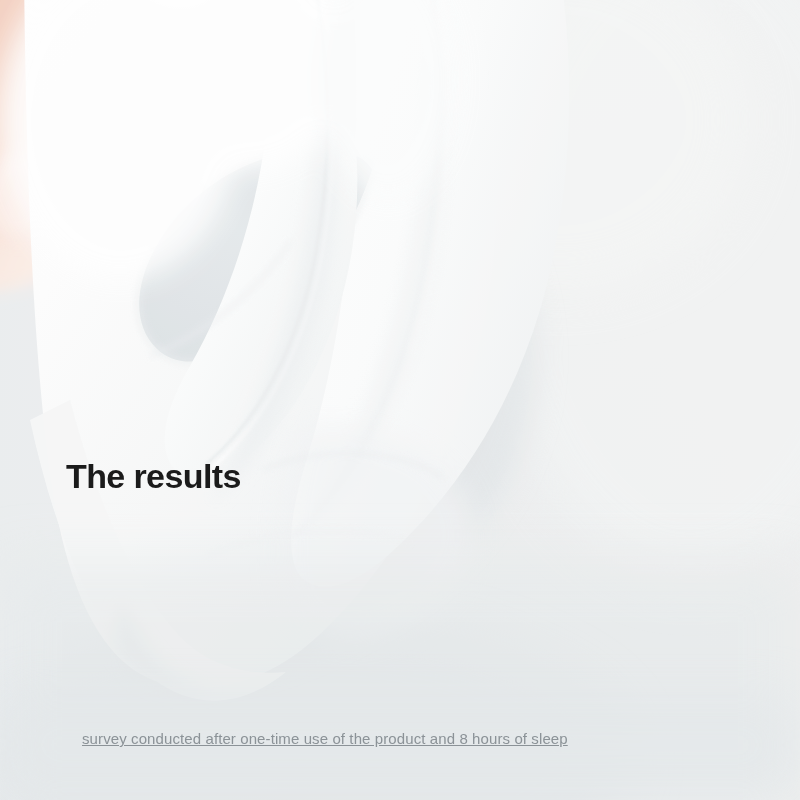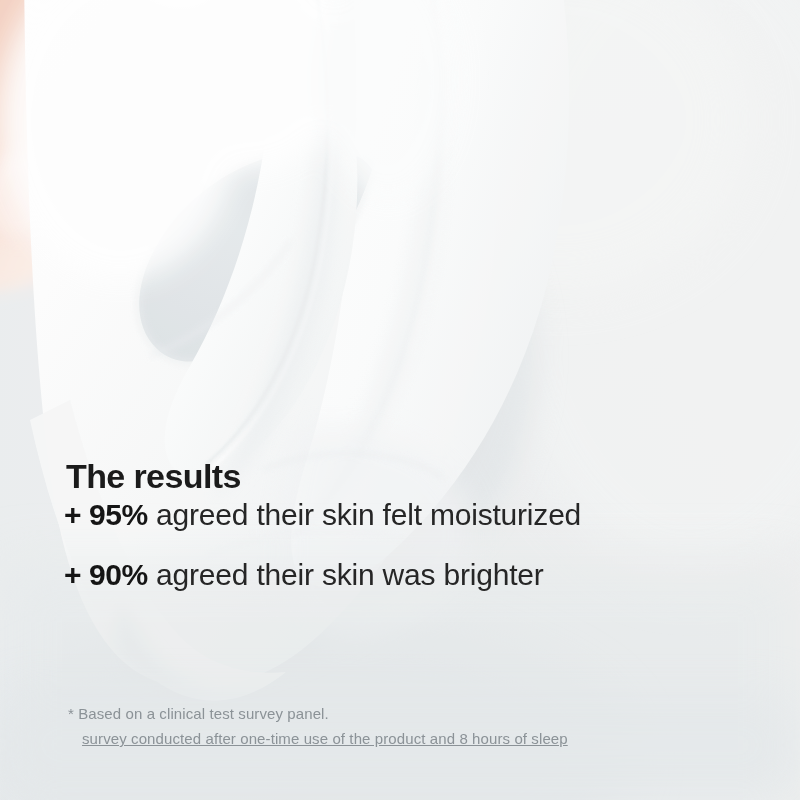--- a/index.html
+++ b/index.html
@@ -307,26 +307,19 @@
       <rect x="0" y="690" width="800" height="110" fill="#e3e7e9" opacity="0.75" filter="url(#blurHuge)"></rect>
 
       <rect x="0" y="0" width="800" height="800" fill="#f7f8f8" opacity="0.1"></rect>
     </g>
   </svg>
 
   <div id="text-layer">
 
     <div class="heading">The results</div>
 
-    <div class="stat" id="stat-0">
-      <span class="val">+ 95%</span><span class="txt"> agreed their skin felt moisturized</span>
-    </div>
-
-    <div class="stat" id="stat-1">
-      <span class="val">+ 90%</span><span class="txt"> agreed their skin was brighter</span>
-    </div>
-
-
-    <div class="note" id="note-0">* Based on a clinical test survey panel.</div>
+
+
+
     <div class="note" id="note-1">survey conducted after one-time use of the product and 8 hours of sleep</div>
 
   </div>
 </div>
 
 </body></html>

